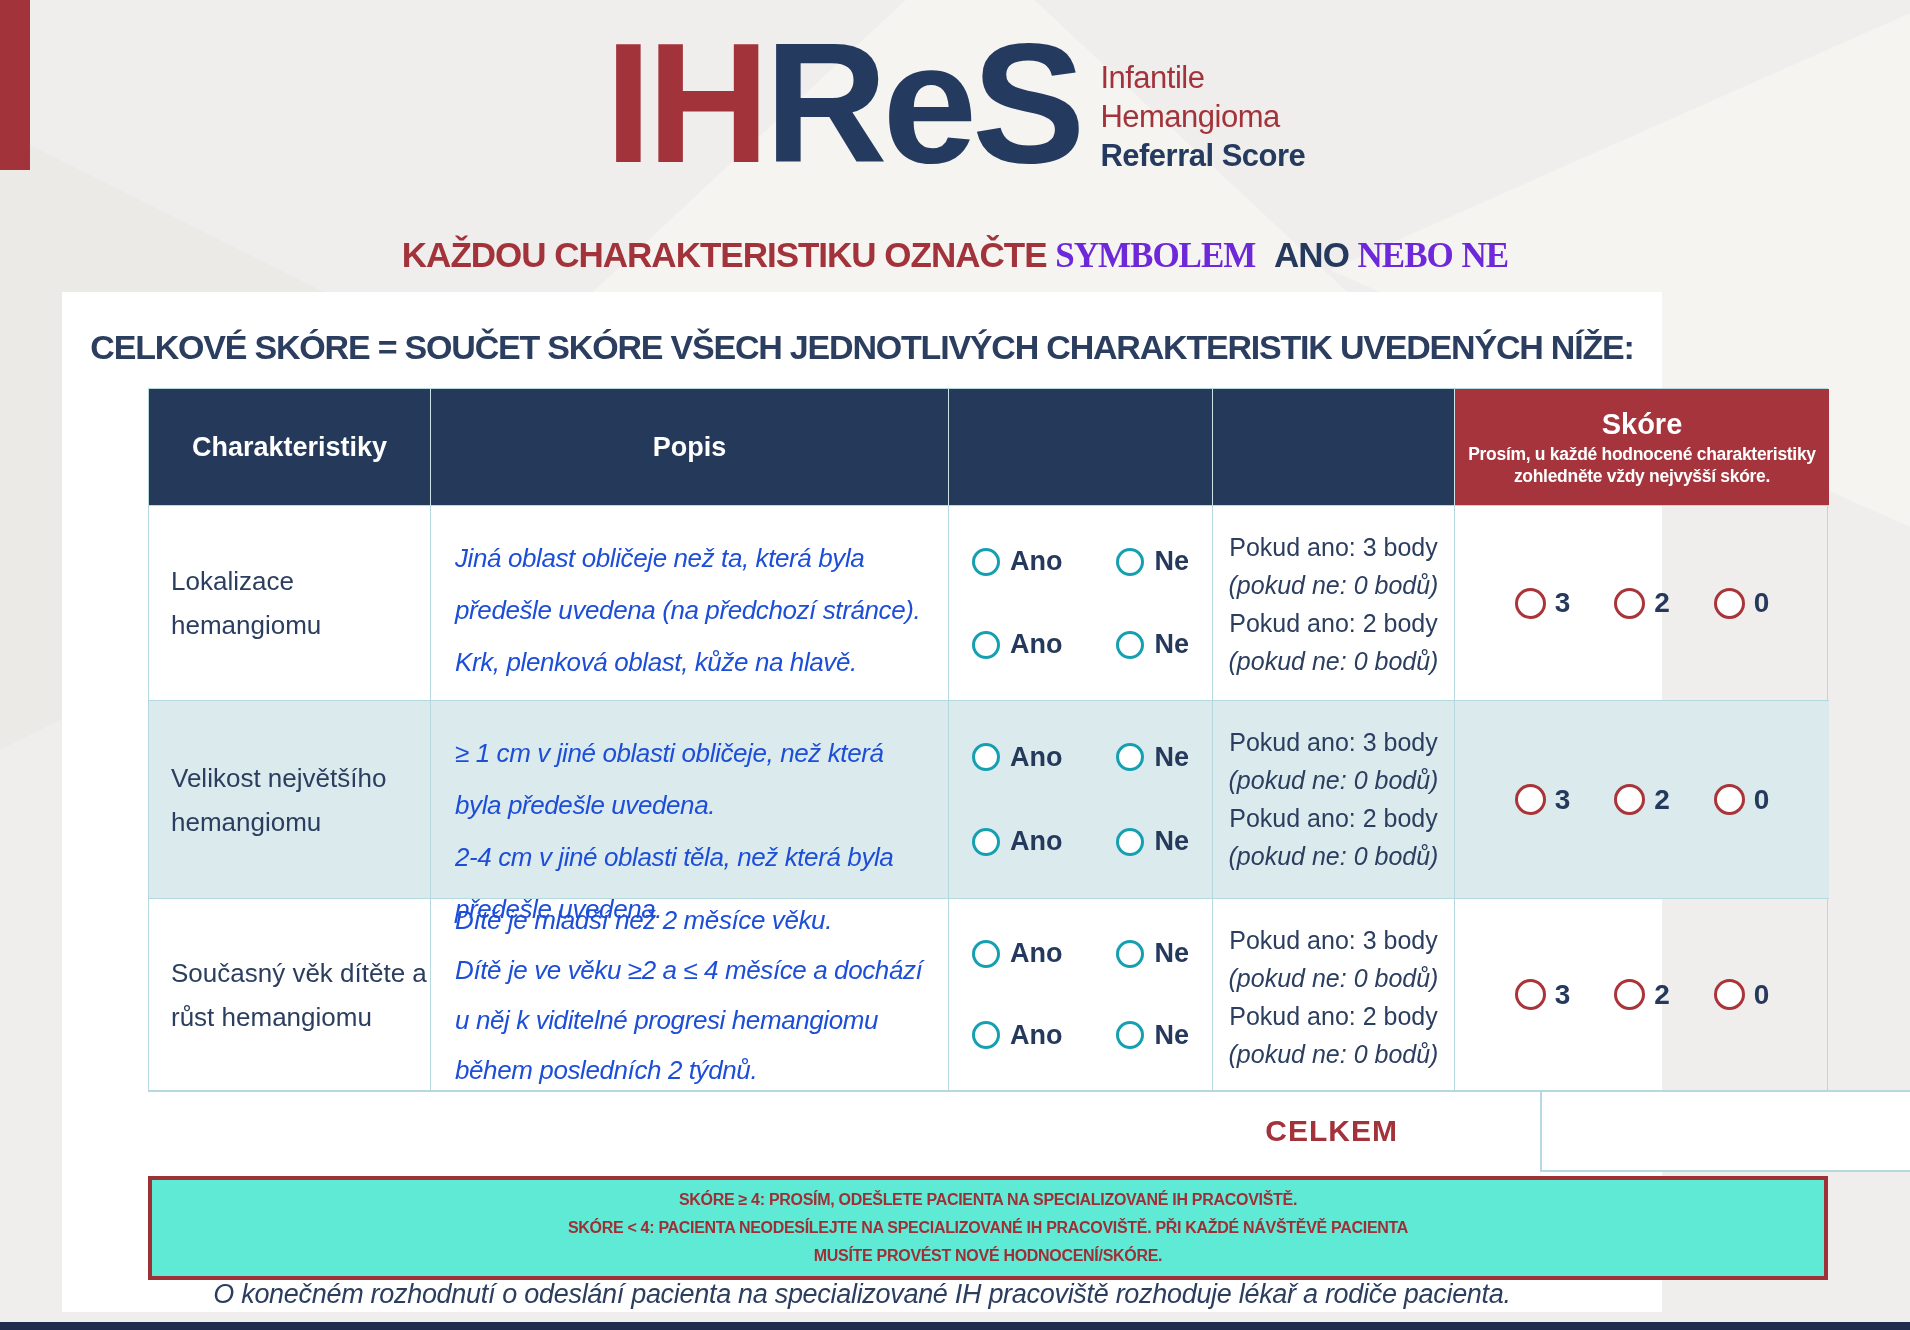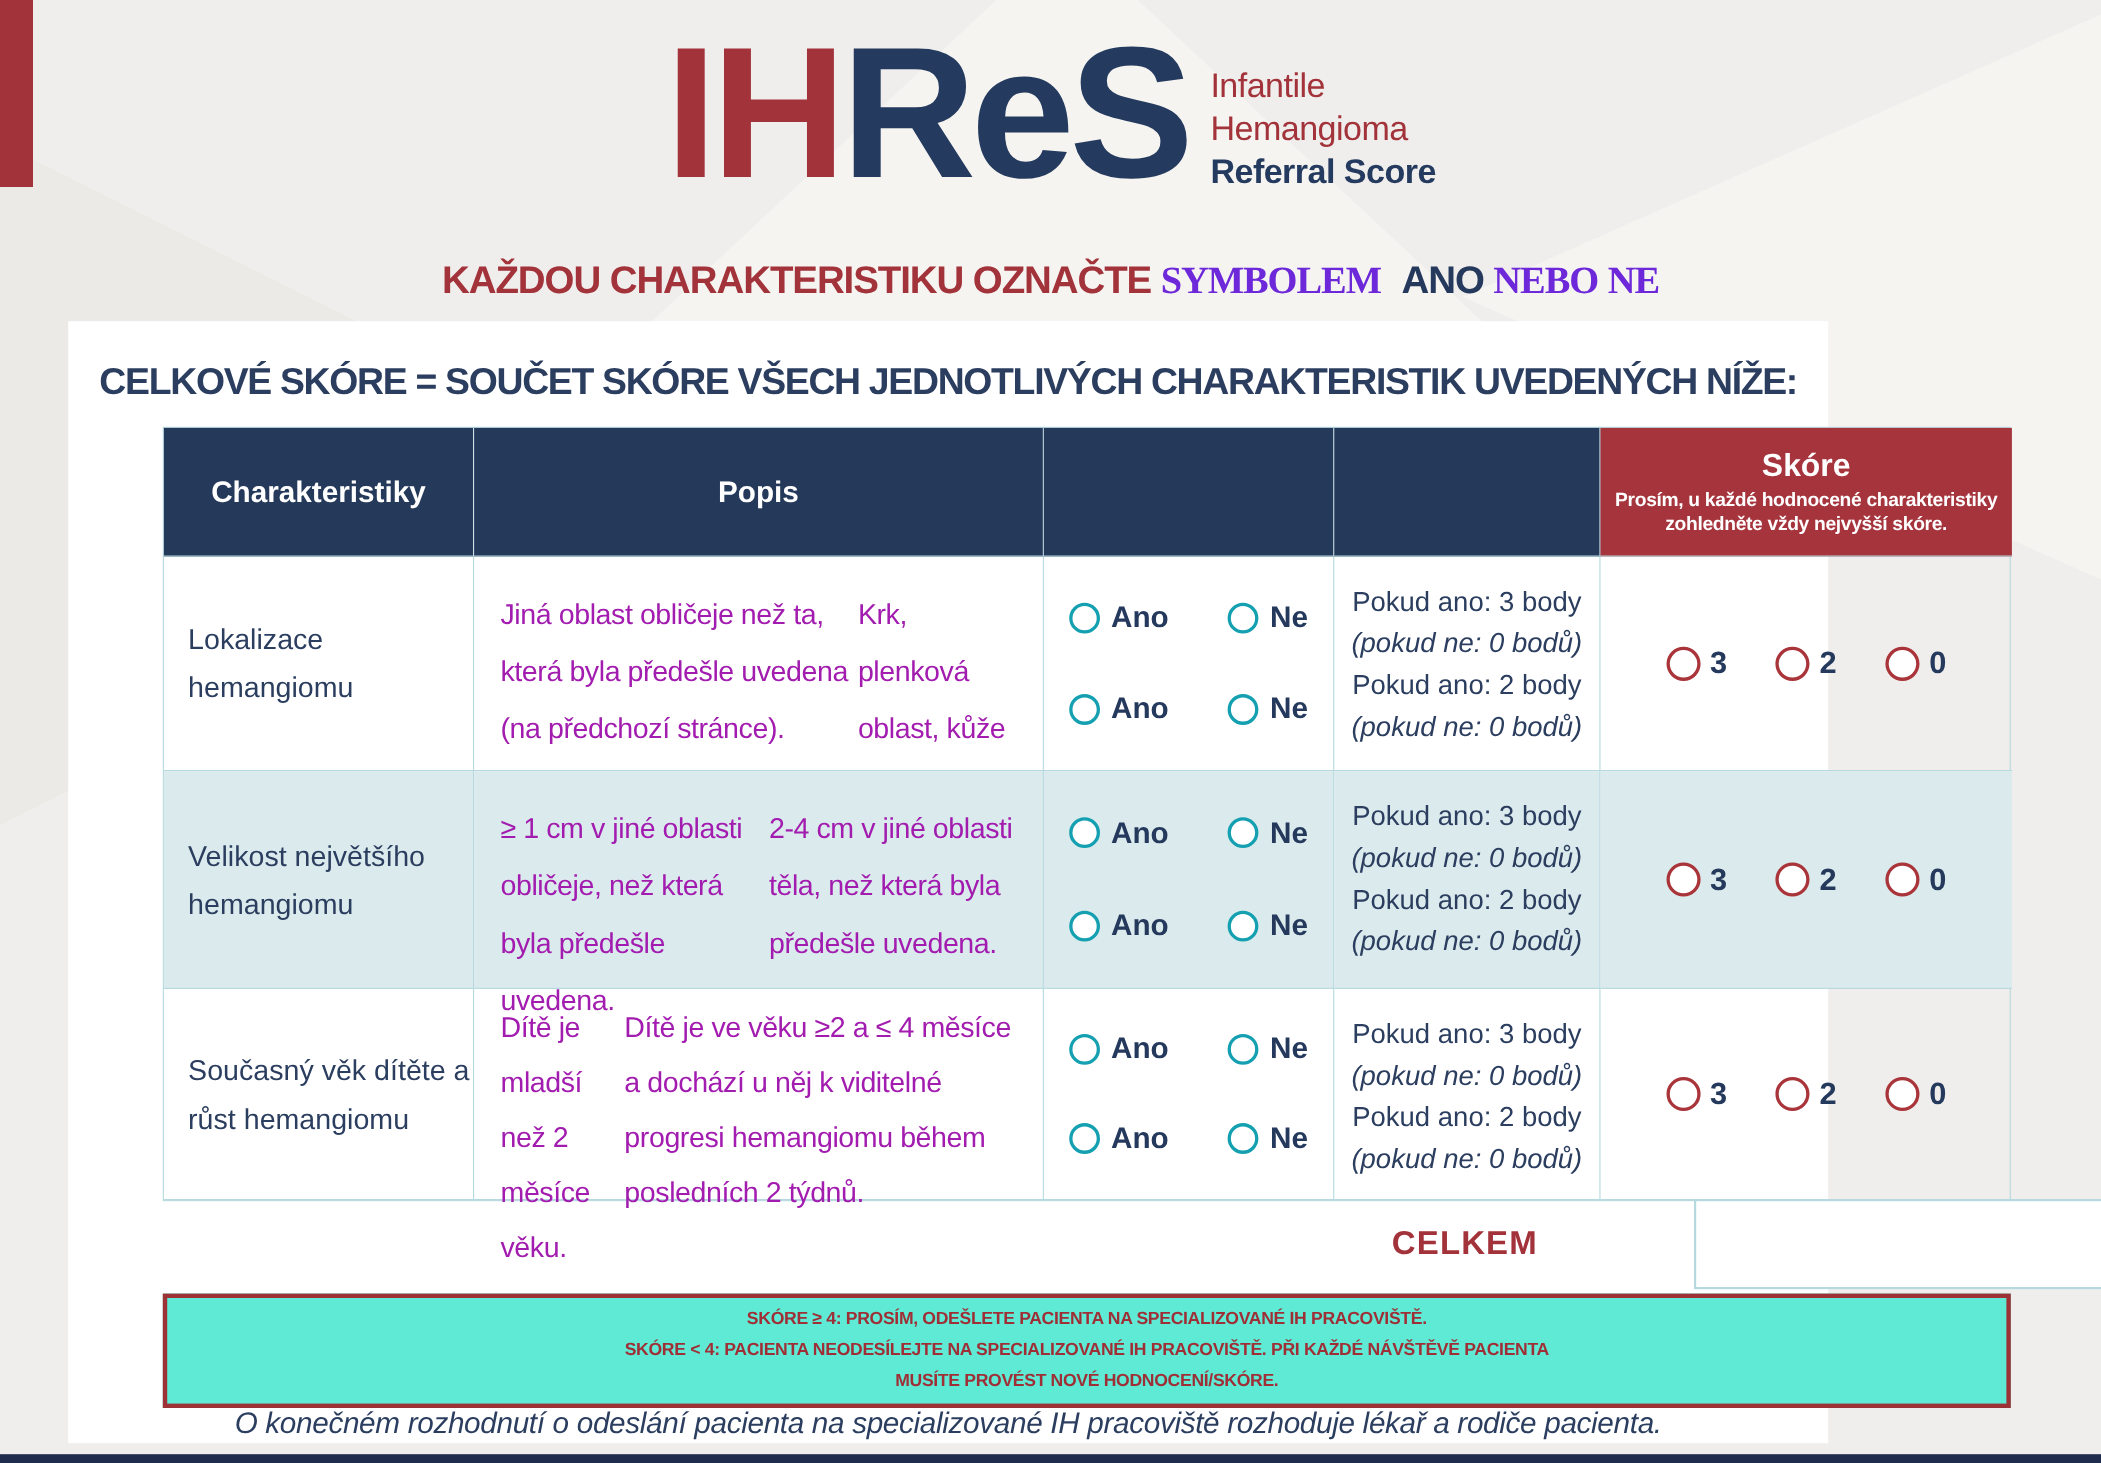--- a/index.html
+++ b/index.html
@@ -52,22 +52,22 @@
           text-align:center; font-weight:bold; font-size:27px; border-right:1.5px solid #cfe3e7; }
   .head.score-head { background:#a5343c; border-right:none; flex-direction:column; padding:20px 10px; }
   .score-head .sh-title { font-size:29px; font-weight:bold; }
   .score-head .sh-note  { font-size:17.5px; line-height:22px; font-weight:bold; margin-top:2px; letter-spacing:-0.3px; }
 
   .teal-row { background:#dbeaec; }
 
   .name-cell { display:flex; flex-direction:column; justify-content:center; padding-left:22px;
                font-size:26px; line-height:44px; color:#2b3e5f; }
 
-  .desc-cell { display:flex; flex-direction:row; justify-content:space-between;
-               padding:26px 20px 34px 24px; font-size:26px; line-height:52px; color:#a21caf; letter-spacing:-0.4px; }
+  .desc-cell { display:flex; flex-direction:column; justify-content:space-between;
+               padding:26px 20px 34px 24px; font-size:26px; line-height:52px; color:#1d4ed8; letter-spacing:-0.4px;font-style:italic; }
   .desc-cell.compact { justify-content:center; padding:10px 20px 10px 24px; line-height:50px; }
   .desc-cell.compact .desc + .desc { margin-top:0; }
 
   .yn-cell { display:flex; flex-direction:column; justify-content:space-around; padding:14px 0; }
   .yn-pair { display:flex; justify-content:center; align-items:center; gap:54px; }
   .yn-item { display:flex; align-items:center; gap:10px; }
   .radio-teal { width:28px; height:28px; border-radius:50%; border:3.5px solid #15a0b1; background:#ffffff; cursor:pointer; flex:0 0 auto; }
   .yn-label { font-size:27px; font-weight:bold; color:#24395c; }
 
   .pts-cell { display:flex; flex-direction:column; justify-content:space-between;

